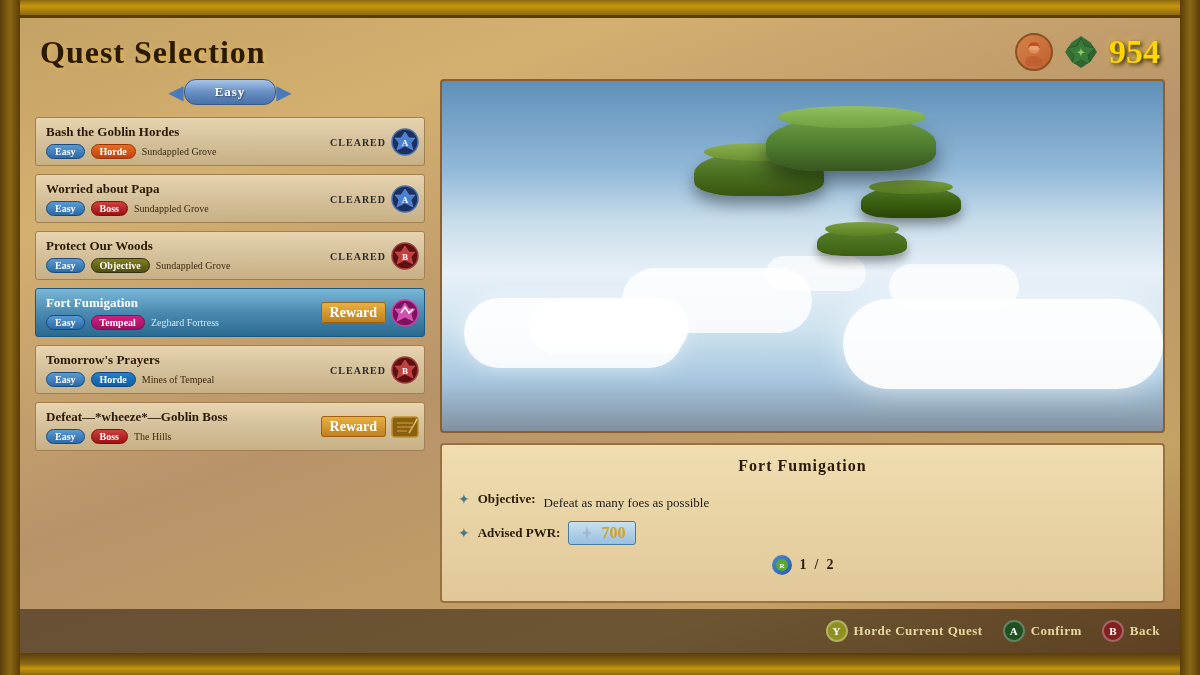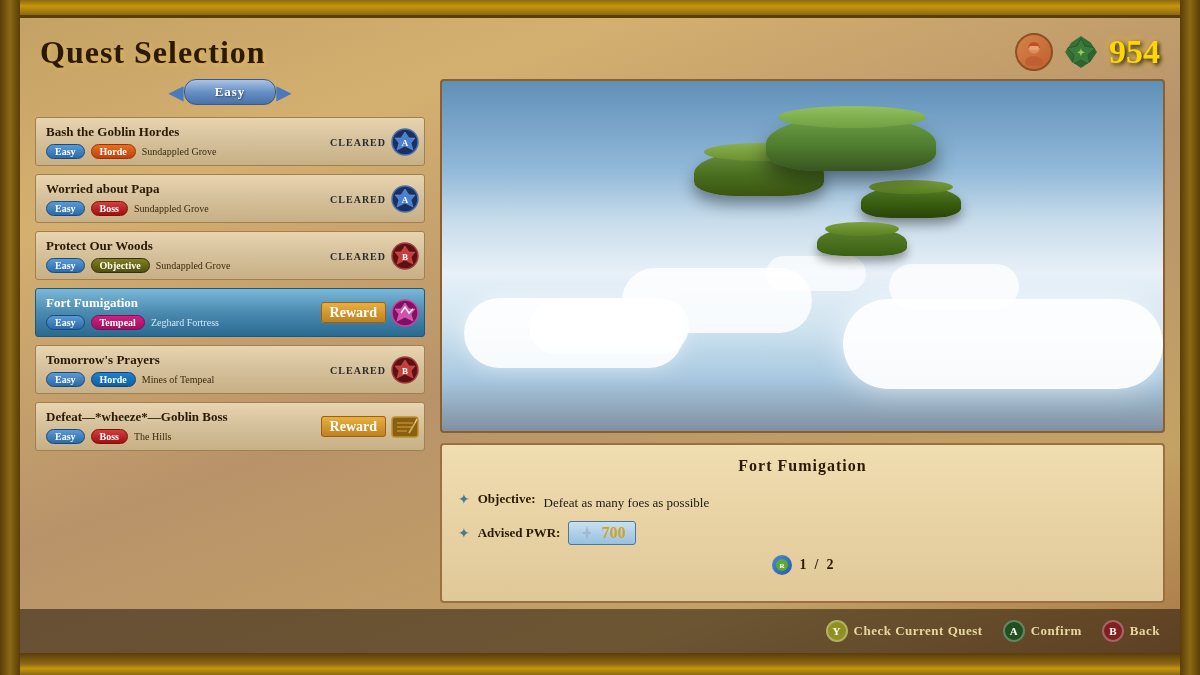--- a/index.html
+++ b/index.html
@@ -653,21 +653,21 @@
           <span class="page-text">2</span>
         </div>
       </div>
     </div>
   </div>
 </div>
 
 <div class="action-bar">
   <div class="action-btn">
     <div class="btn-circle btn-y">Y</div>
-    <span class="btn-label">Check Current Quest</span>
+    <span class="btn-label">Horde Current Quest</span>
   </div>
   <div class="action-btn">
     <div class="btn-circle btn-a">A</div>
     <span class="btn-label">Confirm</span>
   </div>
   <div class="action-btn">
     <div class="btn-circle btn-b">B</div>
     <span class="btn-label">Back</span>
   </div>
 </div>

